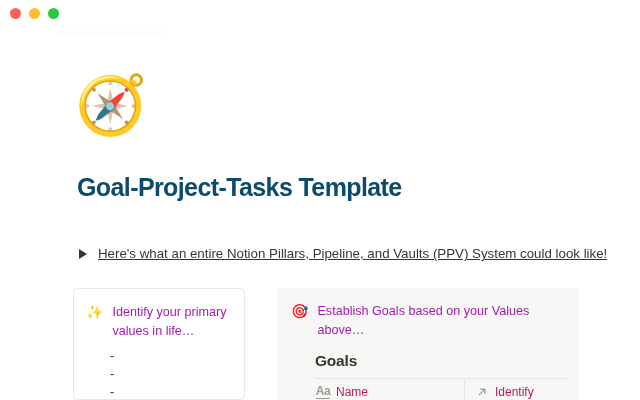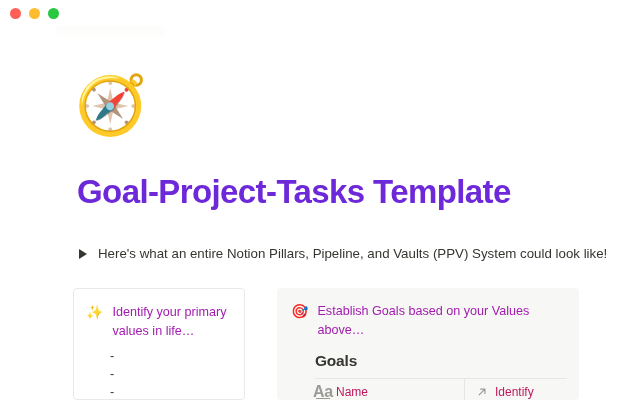--- a/index.html
+++ b/index.html
@@ -69,36 +69,37 @@
     left: 75px;
     font-size: 58px;
     line-height: 1;
     user-select: none;
   }
 
   .page-title {
     position: absolute;
     top: 173px;
     left: 77px;
-    font-size: 33px;
+    font-size: 25px;
     font-weight: bold;
     letter-spacing: -0.6px;
-    color: #6d28d9;
+    color: #0c4a6e;
     white-space: nowrap;
   }
 
   
   .toggle-row {
     position: absolute;
     top: 245px;
     left: 77px;
     display: flex;
     align-items: flex-start;
     gap: 9px;
     width: 500px;
+    text-decoration: underline;
   }
   .toggle-arrow {
     width: 12px;
     height: 18px;
     display: flex;
     align-items: center;
     justify-content: center;
     flex: 0 0 auto;
     cursor: pointer;
   }
@@ -210,21 +211,21 @@
   .col-icon {
     display: inline-flex;
     align-items: center;
     justify-content: center;
     width: 14px;
     height: 14px;
     flex: 0 0 auto;
     color: #9b9a97;
   }
   .aa-icon {
-    font-size: 16px;
+    font-size: 12px;
     font-weight: bold;
     border-bottom: 1px solid #9b9a97;
     line-height: 11px;
     letter-spacing: -0.3px;
   }
   .col-label { color: #be185d; font-size: 12px; }
 </style>
 </head>
 <body>
 

